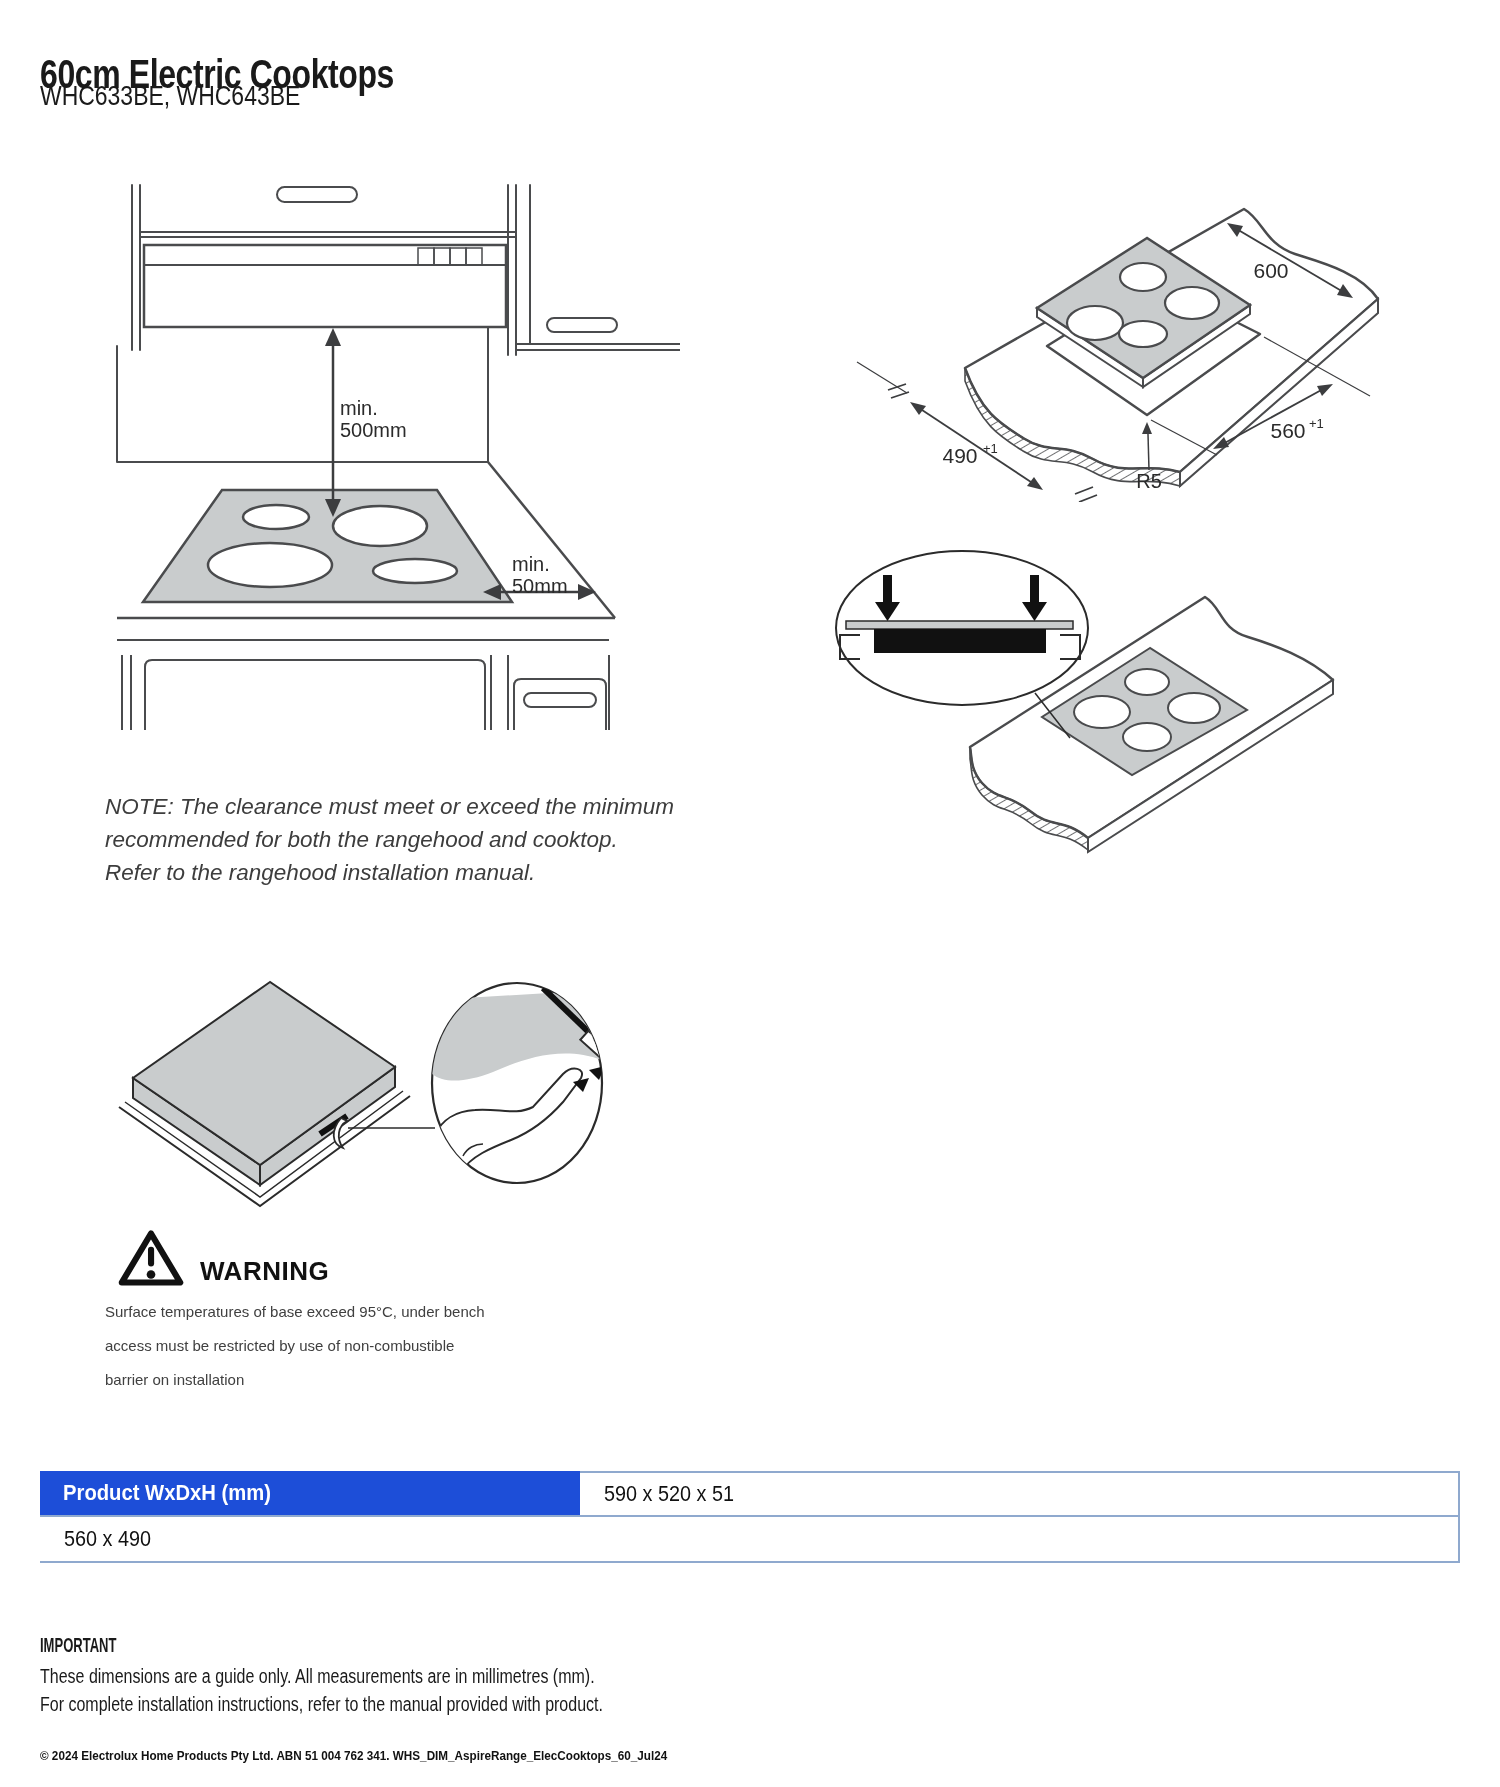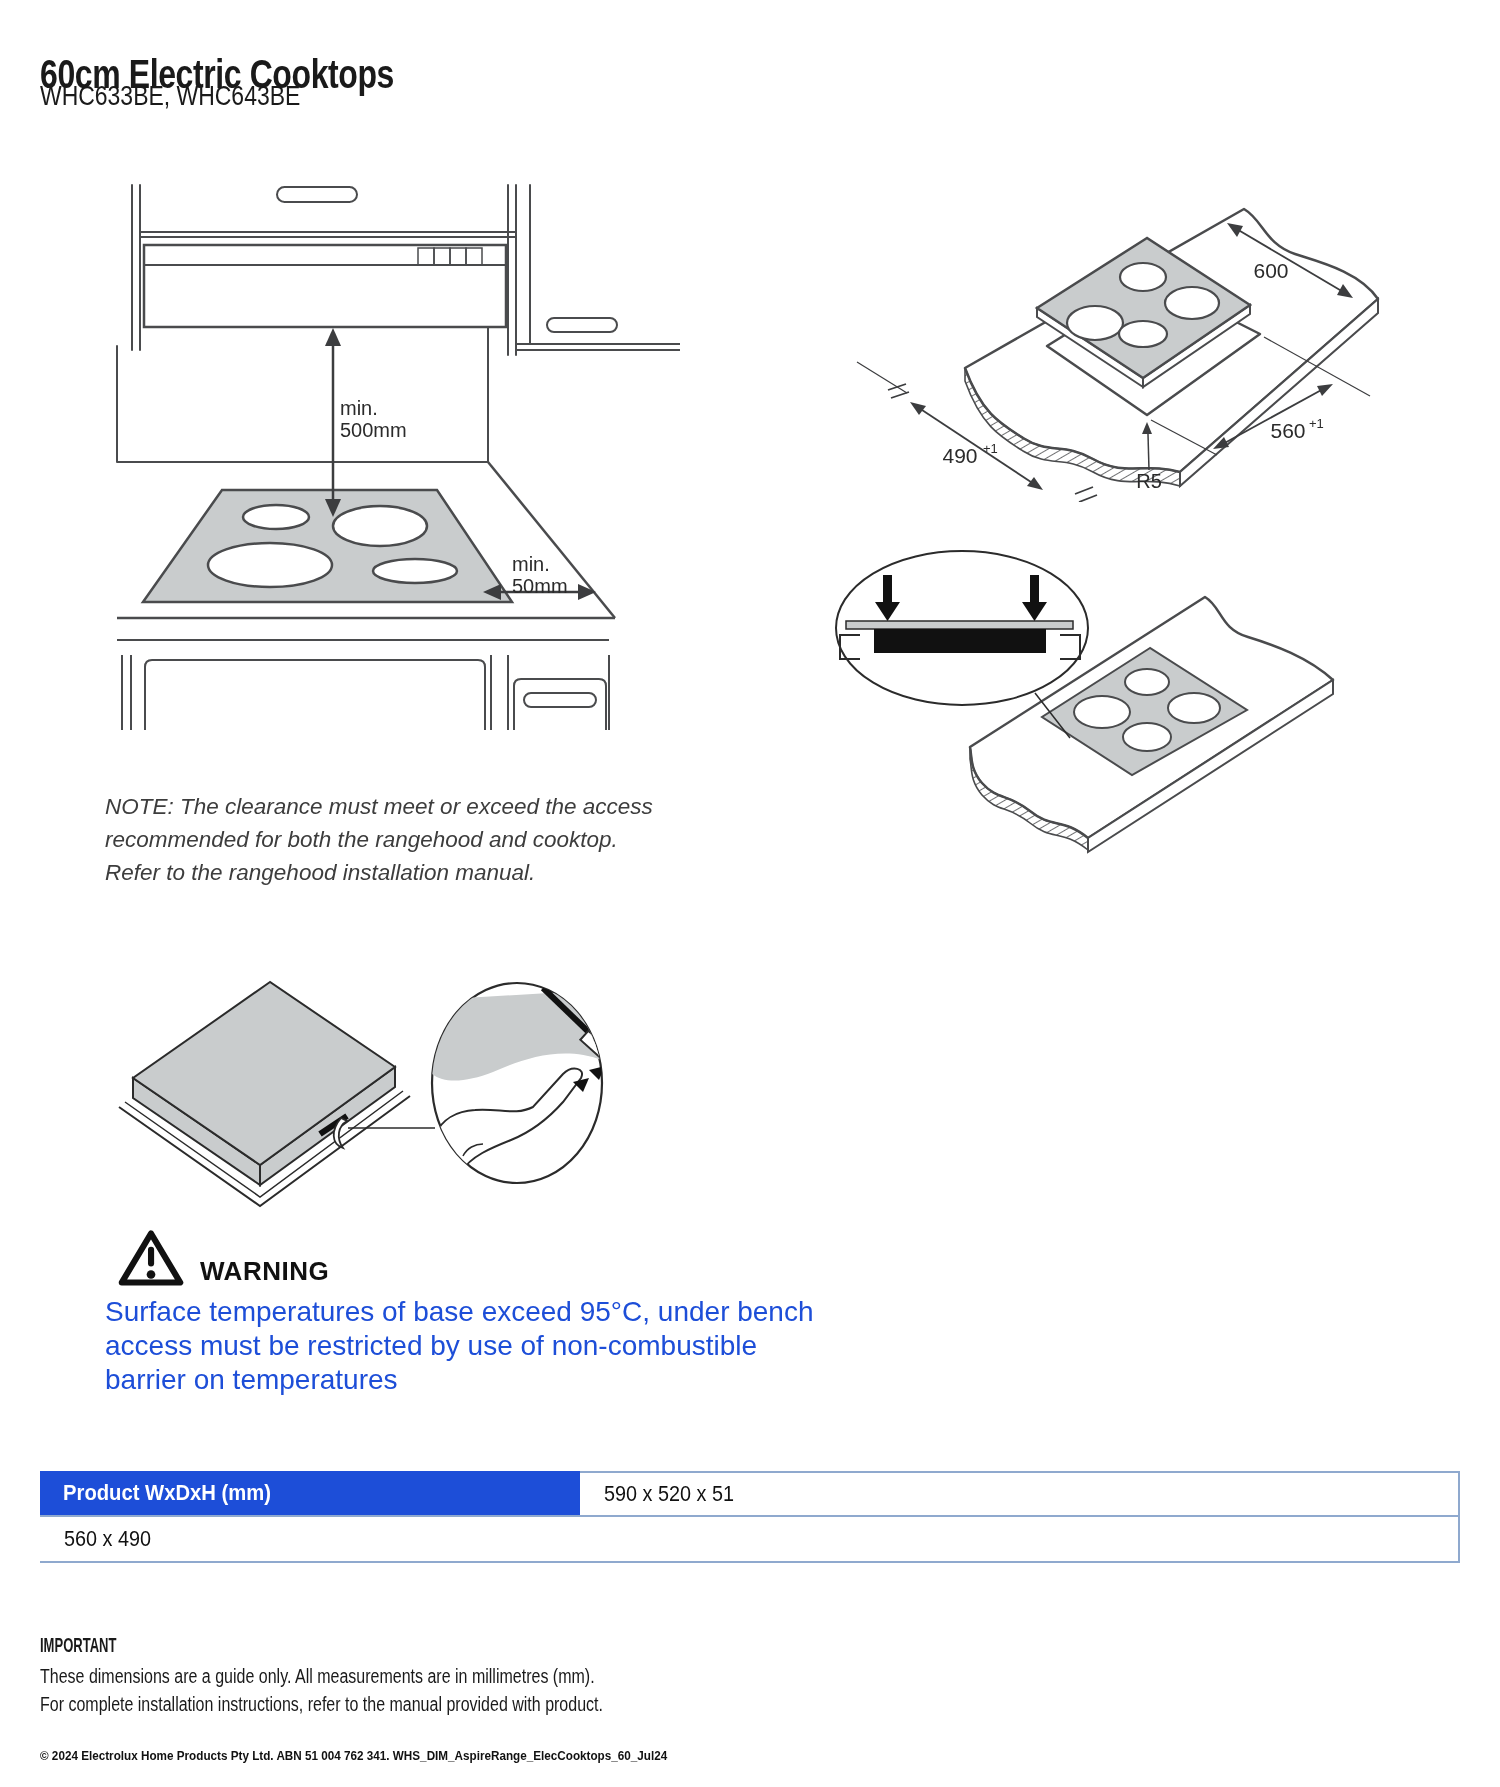--- a/index.html
+++ b/index.html
@@ -8,21 +8,21 @@
     font-family:"Liberation Sans", sans-serif;color:#1a1a1a;overflow:hidden;
   }
   .abs{position:absolute;}
   .cx{display:inline-block;transform-origin:0 50%;white-space:nowrap;}
   .page-title{left:40px;top:24px;font-size:41px;font-weight:700;letter-spacing:-.5px;}
   .page-title .cx{transform:scaleX(.78);}
   .models{left:40px;top:80px;font-size:28px;font-weight:400;text-align:center;}
   .models .cx{transform:scaleX(.82);}
   .note{left:105px;top:790px;font-size:22.5px;font-style:italic;font-weight:300;color:#3d3d3d;line-height:33px;}
   .warn-title{left:200px;top:1256px;font-size:26px;font-weight:700;letter-spacing:.5px;color:#111;}
-  .warn-body{left:105px;top:1295px;font-size:28px;color:#1d4ed8;line-height:34px;}
+  .warn-body{left:105px;top:1295px;font-size:15px;color:#404040;line-height:34px;}
   .spec-table{left:40px;top:1471px;width:1420px;}
   .spec-row{display:flex;height:44px;border-bottom:2px solid #8fa9ce;}
   .spec-label{width:540px;background:#1d4ed8;color:#ffffff;font-weight:700;font-size:22px;
     display:flex;align-items:center;padding-left:23px;box-sizing:border-box;}
   .spec-label .cx{transform:scaleX(.92);}
   .spec-value{flex:1;display:flex;align-items:center;padding-left:24px;font-size:22px;color:#111;
     border-right:2px solid #8fa9ce;box-sizing:border-box;}
   .spec-value .cx{transform:scaleX(.9);}
   .spec-row-first .spec-value{border-top:2px solid #8fa9ce;}
   .important-title{left:40px;top:1633px;font-size:21px;font-weight:700;}
@@ -189,21 +189,21 @@
     <g fill="#111">
       <rect x="53" y="30" width="9" height="27"></rect>
       <polygon points="45,57 70,57 57.5,76"></polygon>
       <rect x="200" y="30" width="9" height="27"></rect>
       <polygon points="192,57 217,57 204.5,76"></polygon>
     </g>
   </g>
 </svg>
 
 <div class="abs note">
-  <div>NOTE: The clearance must meet or exceed the access</div>
+  <div>NOTE: The clearance must meet or exceed the minimum</div>
   <div>recommended for both the rangehood and cooktop.</div>
   <div>Refer to the rangehood installation manual.</div>
 </div>
 
 <svg class="abs" style="left:95px;top:960px;" width="550" height="250" viewBox="0 0 550 250">
   <defs>
     <clipPath id="clipSeal">
         <ellipse cx="422" cy="123" rx="85" ry="100"></ellipse>
       </clipPath>
   </defs>
@@ -235,21 +235,21 @@
 
 <svg class="abs" style="left:118px;top:1228px;" width="66" height="60" viewBox="0 0 70 62">
   <path d="M35,5 L66,57 H4 Z" fill="none" stroke="#111" stroke-width="6.5" stroke-linejoin="round"></path>
   <rect x="31.8" y="19" width="6.5" height="21" rx="3.2" fill="#111"></rect>
   <circle cx="35" cy="48.5" r="4.6" fill="#111"></circle>
 </svg>
 <div class="abs warn-title">WARNING</div>
 <div class="abs warn-body">
   <div>Surface temperatures of base exceed 95°C, under bench</div>
   <div>access must be restricted by use of non-combustible</div>
-  <div>barrier on temperatures</div>
+  <div>barrier on installation</div>
 </div>
 
 <div class="abs spec-table">
   <div class="spec-row spec-row-first">
     <div class="spec-label">
         <span class="cx">Product WxDxH (mm)</span>
       </div>
     <div class="spec-value">
         <span class="cx">590 x 520 x 51</span>
       </div>

